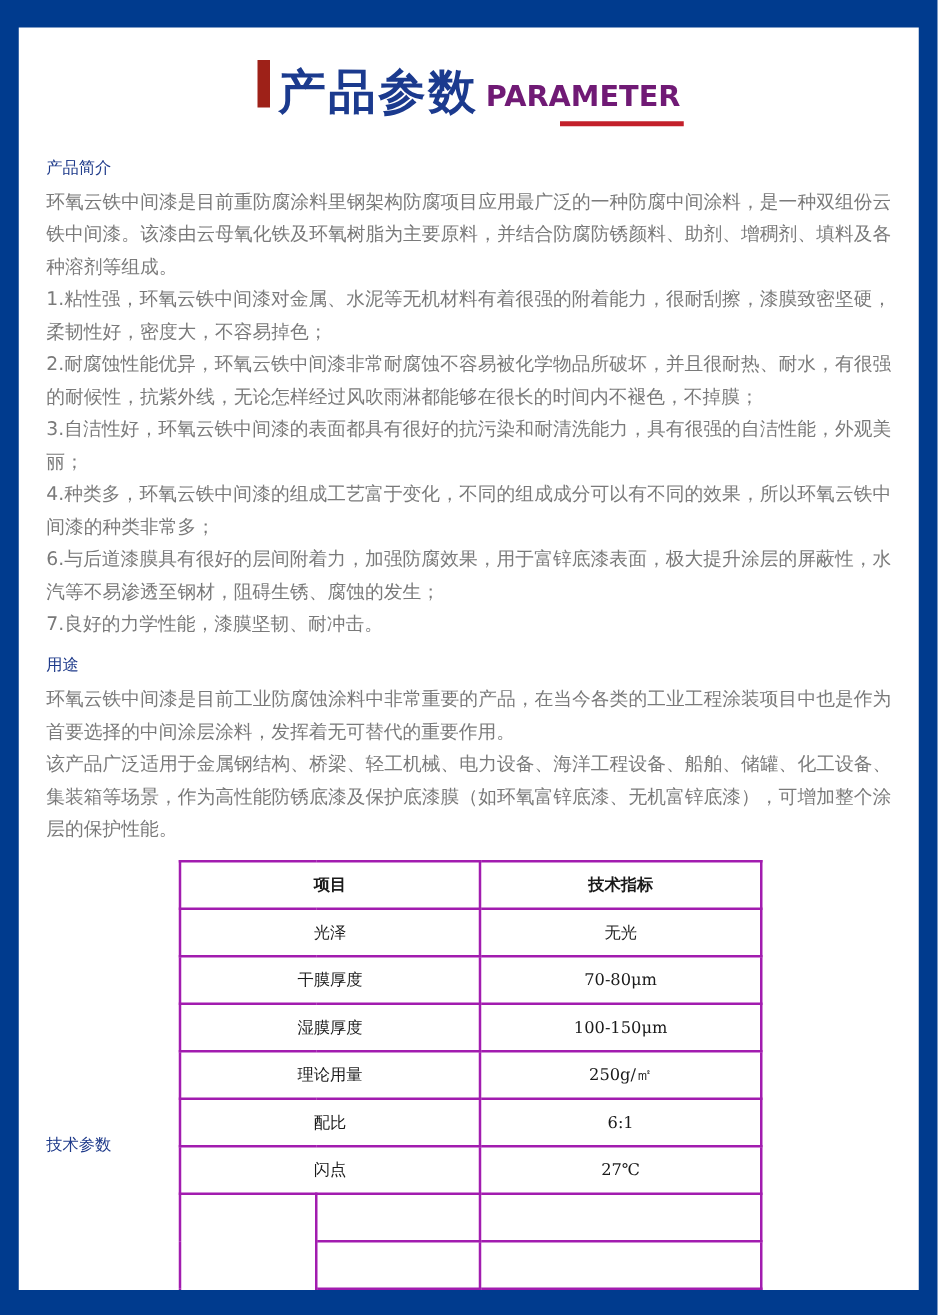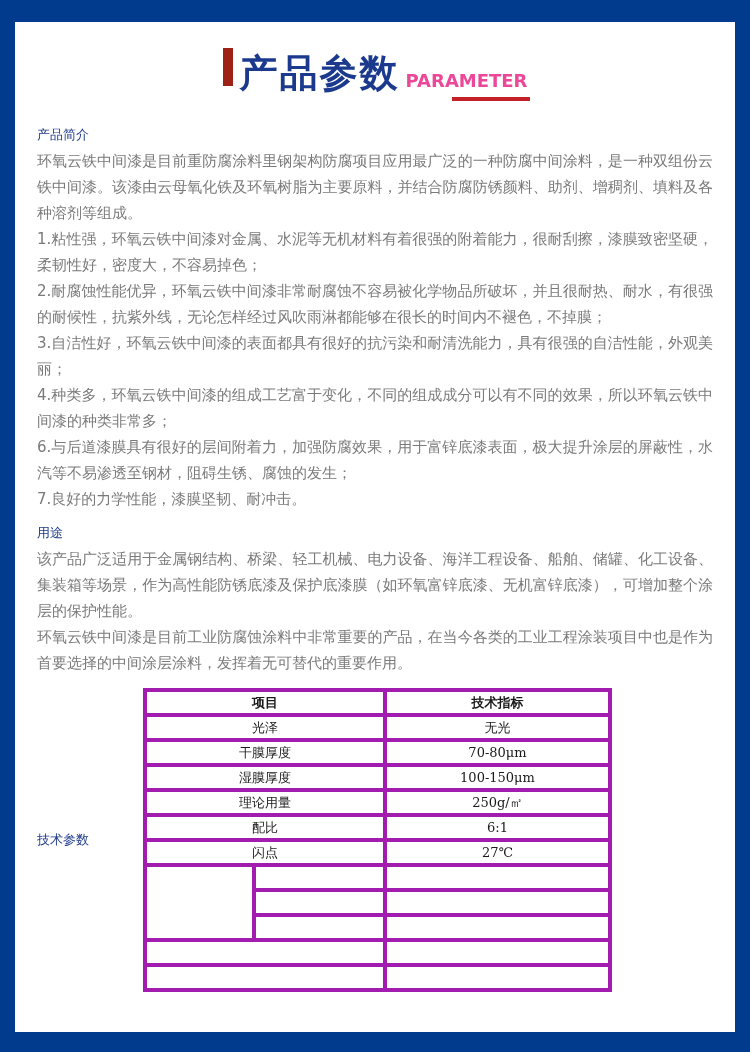--- a/index.html
+++ b/index.html
@@ -17,21 +17,21 @@
   }
   .accent-bar {
     width:10px; height:38px; background:#9e2118;
     margin-right:7px; align-self:flex-start; margin-top:2px;
   }
   .title-zh {
     font-size:38px; font-weight:bold; color:#1b3a8e;
     line-height:1; letter-spacing:2px;
   }
   .title-en {
-    font-size:18px; font-weight:bold; color:#ec4899;
+    font-size:23px; font-weight:bold; color:#701a75;
     line-height:1; margin-left:6px; position:relative; padding-bottom:2px;
   }
   .title-underline {
     position:absolute; right:-3px; bottom:-9px;
     width:64%; height:4px; background:#c3202a; display:block;
   }
   .content { padding:0 22px; }
   .section-heading {
     color:#1e3a8a; font-size:13px; line-height:26px; font-weight:normal;
   }
@@ -40,21 +40,21 @@
   .body-text {
     font-size:15px; line-height:26px; color:#7a7a7a; text-align:justify;
   }
   .tech-section { display:flex; align-items:center; margin-top:12px; }
   .tech-heading { width:106px; flex:none; }
   table.spec-table {
     border-collapse:collapse; width:465px; table-layout:fixed;
     font-family:"DejaVu Serif","Liberation Serif",serif;
   }
   .spec-table td {
-    border:4px solid #a21caf; height:25px; padding:0 2px;
+    border:2px solid #a21caf; height:38px; padding:0 2px;
     text-align:center; vertical-align:middle;
     font-size:13px; color:#1a1a1a;
   }
   .spec-table .th { font-weight:bold; }
 </style>
 </head>
 <body>
 
 <div class="header">
   <span class="accent-bar"></span>
@@ -70,22 +70,22 @@
   <h2 class="section-heading heading-intro">产品简介</h2>
   <p class="body-text">环氧云铁中间漆是目前重防腐涂料里钢架构防腐项目应用最广泛的一种防腐中间涂料，是一种双组份云铁中间漆。该漆由云母氧化铁及环氧树脂为主要原料，并结合防腐防锈颜料、助剂、增稠剂、填料及各种溶剂等组成。</p>
   <p class="body-text">1.粘性强，环氧云铁中间漆对金属、水泥等无机材料有着很强的附着能力，很耐刮擦，漆膜致密坚硬，柔韧性好，密度大，不容易掉色；</p>
   <p class="body-text">2.耐腐蚀性能优异，环氧云铁中间漆非常耐腐蚀不容易被化学物品所破坏，并且很耐热、耐水，有很强的耐候性，抗紫外线，无论怎样经过风吹雨淋都能够在很长的时间内不褪色，不掉膜；</p>
   <p class="body-text">3.自洁性好，环氧云铁中间漆的表面都具有很好的抗污染和耐清洗能力，具有很强的自洁性能，外观美丽；</p>
   <p class="body-text">4.种类多，环氧云铁中间漆的组成工艺富于变化，不同的组成成分可以有不同的效果，所以环氧云铁中间漆的种类非常多；</p>
   <p class="body-text">6.与后道漆膜具有很好的层间附着力，加强防腐效果，用于富锌底漆表面，极大提升涂层的屏蔽性，水汽等不易渗透至钢材，阻碍生锈、腐蚀的发生；</p>
   <p class="body-text">7.良好的力学性能，漆膜坚韧、耐冲击。</p>
 
   <h2 class="section-heading heading-usage">用途</h2>
+  <p class="body-text">环氧云铁中间漆是目前工业防腐蚀涂料中非常重要的产品，在当今各类的工业工程涂装项目中也是作为首要选择的中间涂层涂料，发挥着无可替代的重要作用。</p>
   <p class="body-text">该产品广泛适用于金属钢结构、桥梁、轻工机械、电力设备、海洋工程设备、船舶、储罐、化工设备、集装箱等场景，作为高性能防锈底漆及保护底漆膜（如环氧富锌底漆、无机富锌底漆），可增加整个涂层的保护性能。</p>
-  <p class="body-text">环氧云铁中间漆是目前工业防腐蚀涂料中非常重要的产品，在当今各类的工业工程涂装项目中也是作为首要选择的中间涂层涂料，发挥着无可替代的重要作用。</p>
 
   <div class="tech-section">
     <h2 class="section-heading tech-heading">技术参数</h2>
 
     <table class="spec-table">
       <colgroup>
         <col style="width:109px">
           <col style="width:131px">
           <col style="width:225px">
       </colgroup>

